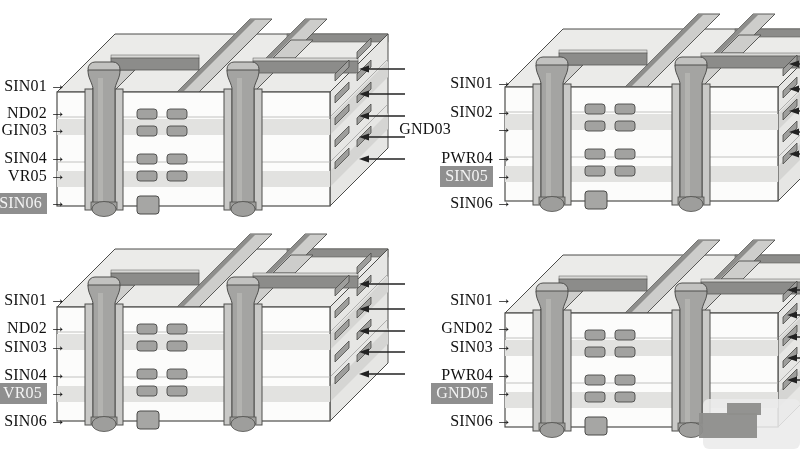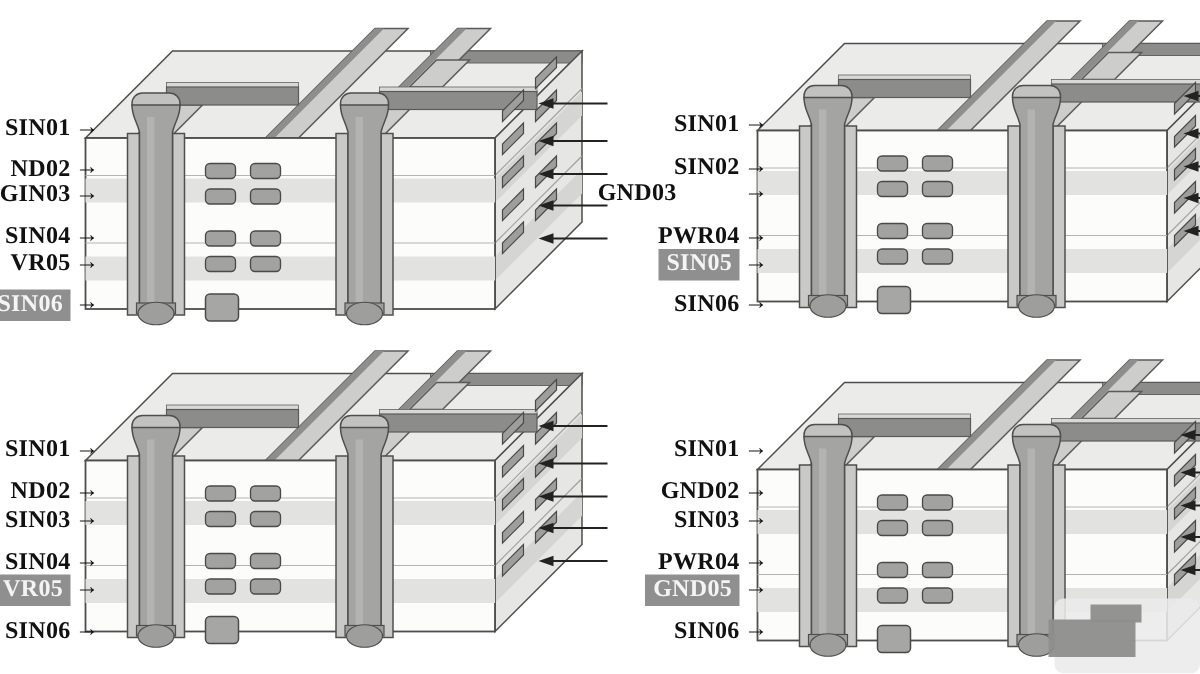--- a/index.html
+++ b/index.html
@@ -5,21 +5,21 @@
   html,body{margin:0;padding:0;}
   body{
     width:800px;height:449px;position:relative;overflow:hidden;
     background:#ffffff;
     font-family:"Liberation Serif","DejaVu Serif",serif;
   }
   #stage{position:absolute;inset:0;}
   svg.bg{position:absolute;left:0;top:0;}
   .row{
     position:absolute;height:22px;display:flex;align-items:center;
-    justify-content:flex-end;gap:3px;white-space:nowrap;font-weight:bold;
+    justify-content:flex-end;gap:3px;white-space:nowrap;
   }
   .lbl{font-size:16px;color:#111;letter-spacing:.2px;line-height:20px;}
   .arr{font-size:16px;color:#111;line-height:18px;transform:translateY(-1px);}
   .wm-light{position:absolute;border-radius:6px;background:#ebebea;opacity:.88;}
   .wm-dark{position:absolute;background:#8e8e8c;opacity:.95;}
 </style>
 </head>
 <body>
 
 <div id="stage">

